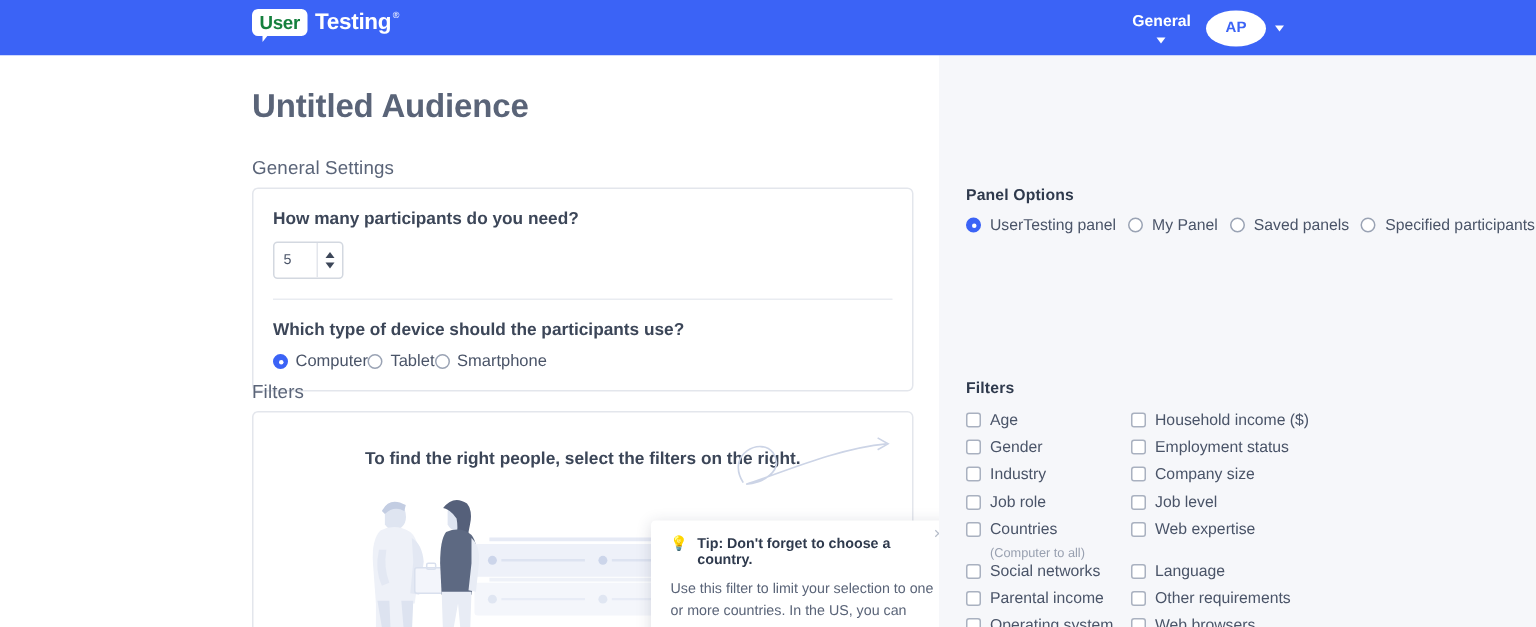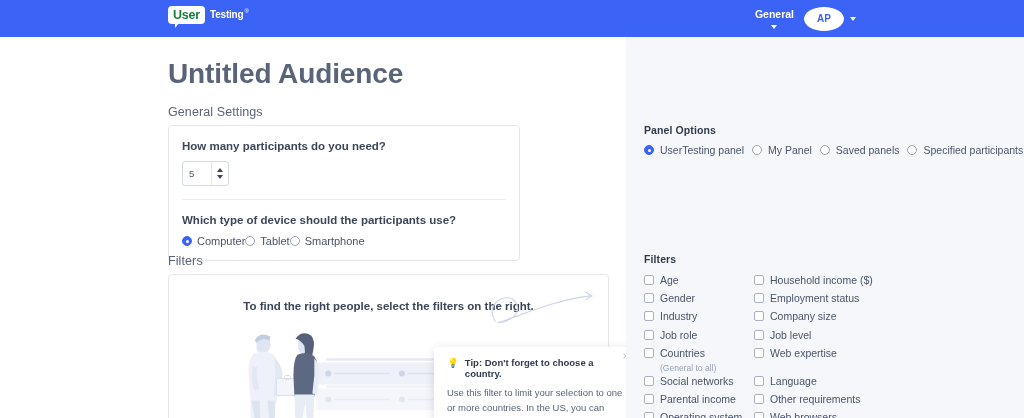--- a/index.html
+++ b/index.html
@@ -36,21 +36,21 @@
   .logo-bubble::after {
     content: "";
     position: absolute;
     bottom: -4px; left: 7px;
     width: 0; height: 0;
     border-left: 4px solid #ffffff;
     border-bottom: 5px solid transparent;
   }
   .logo-word {
     color: #ffffff;
-    font-size: 10px;
+    font-size: 15px;
     font-weight: bold;
     letter-spacing: -0.2px;
     margin-left: 5px;
     line-height: 18px;
   }
   .logo-tm {
     color: #ffffff; font-size: 6px; line-height: 10px; margin-left: 1px;
   }
 
   .nav-right {
@@ -88,33 +88,33 @@
   .main {
     position: absolute; top: 37px; left: 0;
     width: 626px; height: 381px;
     background: #ffffff;
     overflow: hidden;
   }
 
   
   .page-title {
     position: absolute; left: 168px; top: 21px;
-    font-size: 28px; font-weight: bold; color: #5a6478;
+    font-size: 22px; font-weight: bold; color: #5a6478;
     letter-spacing: -0.1px;
   }
   .section-label {
     font-size: 12.5px; color: #5a6478;
     letter-spacing: 0.1px;
   }
   .lbl-general { position: absolute; left: 168px; top: 68px; }
   .lbl-filters { position: absolute; left: 168px; top: 217px; }
 
   .card {
     position: absolute; left: 168px; top: 88px;
-    width: 352px;
+    width: 441px;
     background: #ffffff;
     border: 1px solid #e3e6ec;
     border-radius: 4px;
   }
   .card-block { padding: 14px 13px 13px 13px; }
   .card-divider { height: 1px; background: #e9ecf1; margin: 0 13px; }
 
   .q-label {
     font-size: 11.5px; font-weight: bold; color: #3c4658;
     margin-bottom: 9px;
@@ -440,21 +440,21 @@
     <label class="fcell">
       <span class="chk"></span>
       <span>Job level</span>
     </label>
 
     <div class="fcell-wrap">
       <label class="fcell">
         <span class="chk"></span>
         <span>Countries</span>
       </label>
-      <span class="fsub">(General to all)</span>
+      <span class="fsub">(Computer to all)</span>
     </div>
     <label class="fcell">
       <span class="chk"></span>
       <span>Web expertise</span>
     </label>
 
     <label class="fcell">
       <span class="chk"></span>
       <span>Social networks</span>
     </label>

